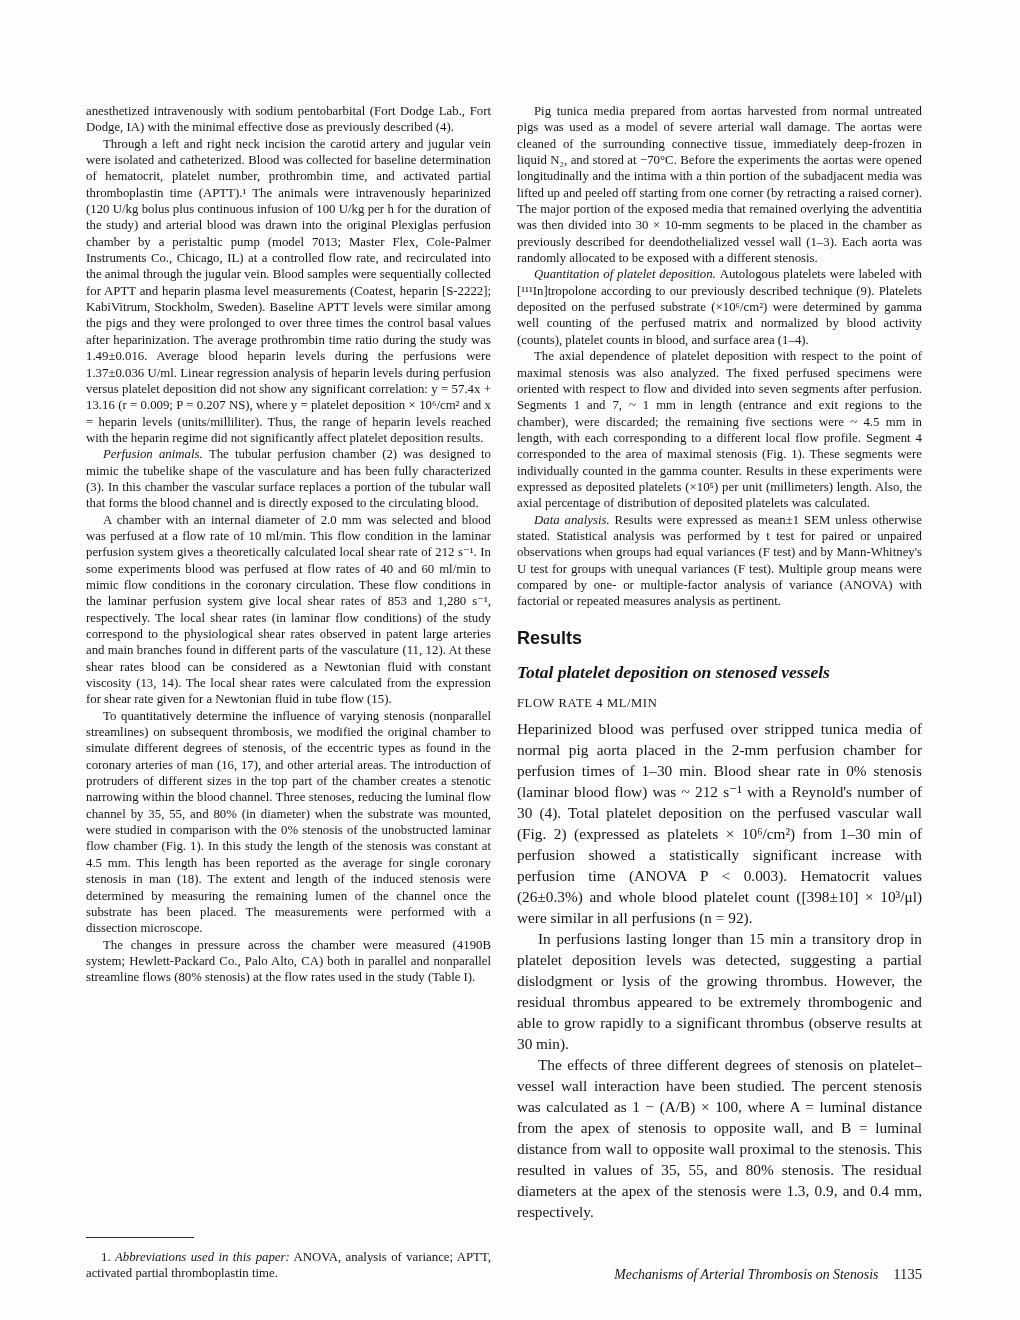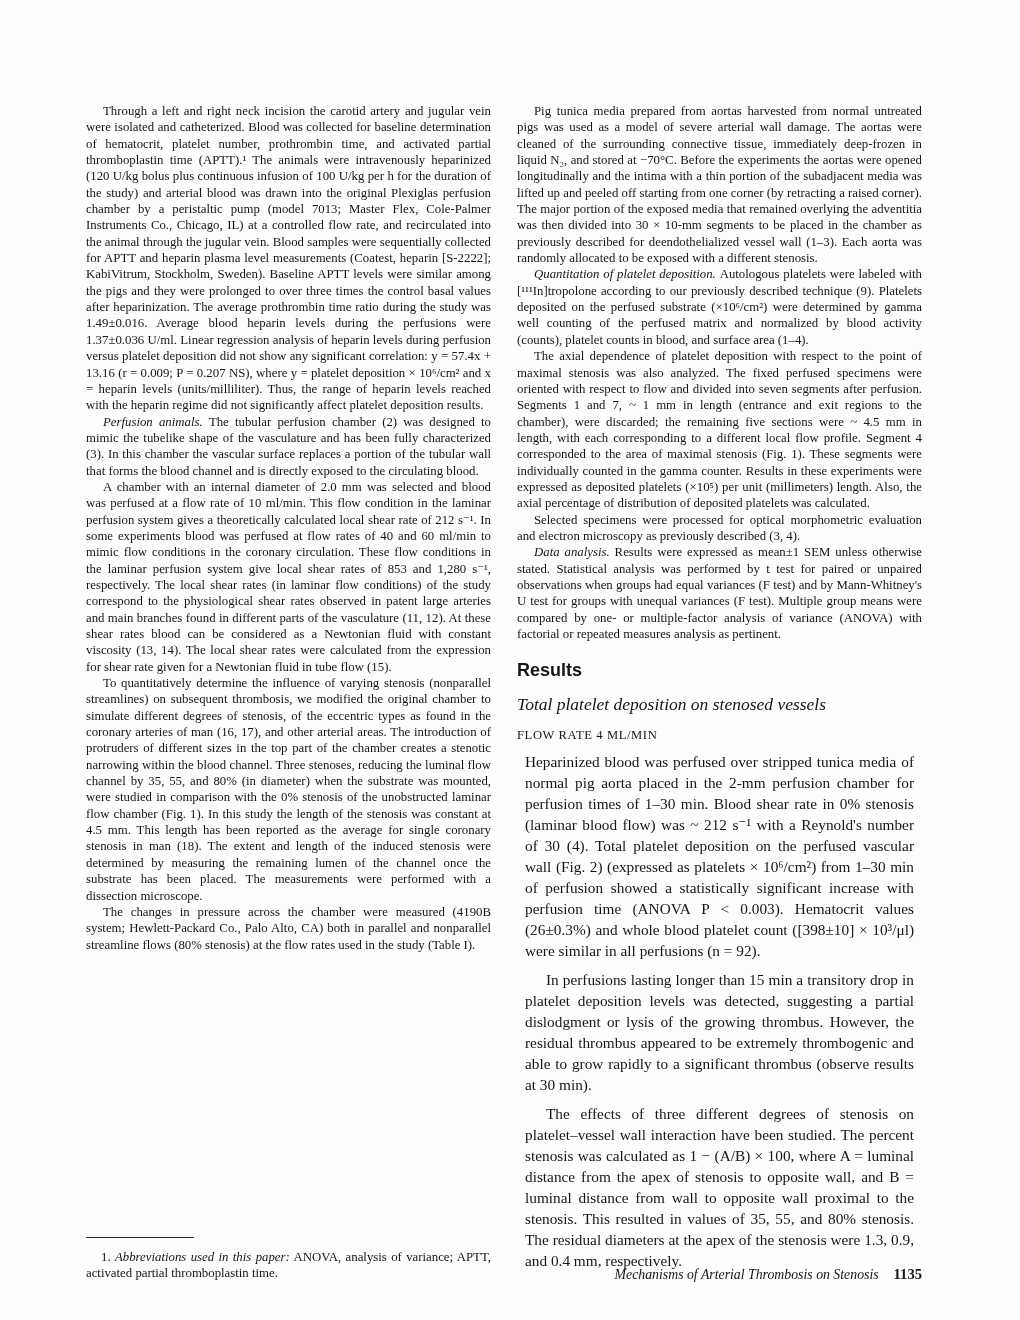--- a/index.html
+++ b/index.html
@@ -30,31 +30,31 @@
 
   .results-heading {
     font-family: "Liberation Sans", "DejaVu Sans", sans-serif;
     font-weight: 700;
     font-size: 18px;
     margin: 18px 0 13px 0;
   }
   .results-subheading {
     font-family: "Liberation Serif", "DejaVu Serif", serif;
     font-style: italic;
-    font-weight: 400;
+    font-weight: 700;
     font-size: 17.5px;
     margin: 0 0 13px 0;
   }
   .flow-rate-heading {
     font-size: 12.6px;
     letter-spacing: 0.6px;
     margin: 0 0 7px 0;
   }
   .results-body p {
-    margin: 8px;
+    margin: 0;
     font-size: 15.3px;
     line-height: 21px;
     text-align: justify;
     hyphens: auto;
   }
   .results-body p.indent { text-indent: 21px; }
 
   .footnote { position: absolute; left: 0; right: 0; bottom: 0; }
   .footnote-rule {
     width: 108px;
@@ -72,49 +72,49 @@
   .footnote-text .italic { font-style: italic; }
 
   .footer {
     position: absolute;
     top: 1266px;
     right: 98px;
     font-size: 13.8px;
     white-space: nowrap;
   }
   .footer-title { font-style: italic; }
-  .footer-page { font-weight: 700; font-size: 14.6px; margin-left: 15px; }
+  .footer-page { font-weight: 400; font-size: 14.6px; margin-left: 15px; }
 </style>
 </head>
 <body>
 
 <div class="page">
   <div class="columns">
 
     <div class="col">
       <div class="methods">
+          <p>anesthetized intravenously with sodium pentobarbital (Fort Dodge Lab., Fort Dodge, IA) with the minimal effective dose as previously described (4).</p>
           <p class="indent">Through a left and right neck incision the carotid artery and jugular vein were isolated and catheterized. Blood was collected for baseline determination of hematocrit, platelet number, prothrombin time, and activated partial thromboplastin time (APTT).¹ The animals were intravenously heparinized (120 U/kg bolus plus continuous infusion of 100 U/kg per h for the duration of the study) and arterial blood was drawn into the original Plexiglas perfusion chamber by a peristaltic pump (model 7013; Master Flex, Cole-Palmer Instruments Co., Chicago, IL) at a controlled flow rate, and recirculated into the animal through the jugular vein. Blood samples were sequentially collected for APTT and heparin plasma level measurements (Coatest, heparin [S-2222]; KabiVitrum, Stockholm, Sweden). Baseline APTT levels were similar among the pigs and they were prolonged to over three times the control basal values after heparinization. The average prothrombin time ratio during the study was 1.49±0.016. Average blood heparin levels during the perfusions were 1.37±0.036 U/ml. Linear regression analysis of heparin levels during perfusion versus platelet deposition did not show any significant correlation: y = 57.4x + 13.16 (r = 0.009; P = 0.207 NS), where y = platelet deposition × 10⁶/cm² and x = heparin levels (units/milliliter). Thus, the range of heparin levels reached with the heparin regime did not significantly affect platelet deposition results.</p>
           <p class="indent"><span class="lead-italic">Perfusion animals. </span>The tubular perfusion chamber (2) was designed to mimic the tubelike shape of the vasculature and has been fully characterized (3). In this chamber the vascular surface replaces a portion of the tubular wall that forms the blood channel and is directly exposed to the circulating blood.</p>
           <p class="indent">A chamber with an internal diameter of 2.0 mm was selected and blood was perfused at a flow rate of 10 ml/min. This flow condition in the laminar perfusion system gives a theoretically calculated local shear rate of 212 s⁻¹. In some experiments blood was perfused at flow rates of 40 and 60 ml/min to mimic flow conditions in the coronary circulation. These flow conditions in the laminar perfusion system give local shear rates of 853 and 1,280 s⁻¹, respectively. The local shear rates (in laminar flow conditions) of the study correspond to the physiological shear rates observed in patent large arteries and main branches found in different parts of the vasculature (11, 12). At these shear rates blood can be considered as a Newtonian fluid with constant viscosity (13, 14). The local shear rates were calculated from the expression for shear rate given for a Newtonian fluid in tube flow (15).</p>
           <p class="indent">To quantitatively determine the influence of varying stenosis (nonparallel streamlines) on subsequent thrombosis, we modified the original chamber to simulate different degrees of stenosis, of the eccentric types as found in the coronary arteries of man (16, 17), and other arterial areas. The introduction of protruders of different sizes in the top part of the chamber creates a stenotic narrowing within the blood channel. Three stenoses, reducing the luminal flow channel by 35, 55, and 80% (in diameter) when the substrate was mounted, were studied in comparison with the 0% stenosis of the unobstructed laminar flow chamber (Fig. 1). In this study the length of the stenosis was constant at 4.5 mm. This length has been reported as the average for single coronary stenosis in man (18). The extent and length of the induced stenosis were determined by measuring the remaining lumen of the channel once the substrate has been placed. The measurements were performed with a dissection microscope.</p>
           <p class="indent">The changes in pressure across the chamber were measured (4190B system; Hewlett-Packard Co., Palo Alto, CA) both in parallel and nonparallel streamline flows (80% stenosis) at the flow rates used in the study (Table I).</p>
         </div>
 
       <div class="footnote">
         <div class="footnote-rule"></div>
         <p class="footnote-text"><span>1. </span><span class="italic">Abbreviations used in this paper:</span><span> ANOVA, analysis of variance; APTT, activated partial thromboplastin time.</span></p>
       </div>
     </div>
 
     <div class="col">
       <div class="methods">
           <p class="indent">Pig tunica media prepared from aortas harvested from normal untreated pigs was used as a model of severe arterial wall damage. The aortas were cleaned of the surrounding connective tissue, immediately deep-frozen in liquid N₂, and stored at −70°C. Before the experiments the aortas were opened longitudinally and the intima with a thin portion of the subadjacent media was lifted up and peeled off starting from one corner (by retracting a raised corner). The major portion of the exposed media that remained overlying the adventitia was then divided into 30 × 10-mm segments to be placed in the chamber as previously described for deendothelialized vessel wall (1–3). Each aorta was randomly allocated to be exposed with a different stenosis.</p>
           <p class="indent"><span class="lead-italic">Quantitation of platelet deposition. </span>Autologous platelets were labeled with [¹¹¹In]tropolone according to our previously described technique (9). Platelets deposited on the perfused substrate (×10⁶/cm²) were determined by gamma well counting of the perfused matrix and normalized by blood activity (counts), platelet counts in blood, and surface area (1–4).</p>
           <p class="indent">The axial dependence of platelet deposition with respect to the point of maximal stenosis was also analyzed. The fixed perfused specimens were oriented with respect to flow and divided into seven segments after perfusion. Segments 1 and 7, ~ 1 mm in length (entrance and exit regions to the chamber), were discarded; the remaining five sections were ~ 4.5 mm in length, with each corresponding to a different local flow profile. Segment 4 corresponded to the area of maximal stenosis (Fig. 1). These segments were individually counted in the gamma counter. Results in these experiments were expressed as deposited platelets (×10⁵) per unit (millimeters) length. Also, the axial percentage of distribution of deposited platelets was calculated.</p>
-          <p class="indent">Selected specimens were processed for optical morphometric evaluation and electron microscopy as previously described (3, 4).</p>
           <p class="indent"><span class="lead-italic">Data analysis. </span>Results were expressed as mean±1 SEM unless otherwise stated. Statistical analysis was performed by t test for paired or unpaired observations when groups had equal variances (F test) and by Mann-Whitney's U test for groups with unequal variances (F test). Multiple group means were compared by one- or multiple-factor analysis of variance (ANOVA) with factorial or repeated measures analysis as pertinent.</p>
         </div>
 
       <h2 class="results-heading">Results</h2>
       <h3 class="results-subheading">Total platelet deposition on stenosed vessels</h3>
       <div class="flow-rate-heading">FLOW RATE 4 ML/MIN</div>
 
       <div class="results-body">
           <p>Heparinized blood was perfused over stripped tunica media of normal pig aorta placed in the 2-mm perfusion chamber for perfusion times of 1–30 min. Blood shear rate in 0% stenosis (laminar blood flow) was ~ 212 s⁻¹ with a Reynold's number of 30 (4). Total platelet deposition on the perfused vascular wall (Fig. 2) (expressed as platelets × 10⁶/cm²) from 1–30 min of perfusion showed a statistically significant increase with perfusion time (ANOVA P &lt; 0.003). Hematocrit values (26±0.3%) and whole blood platelet count ([398±10] × 10³/μl) were similar in all perfusions (n = 92).</p>
           <p class="indent">In perfusions lasting longer than 15 min a transitory drop in platelet deposition levels was detected, suggesting a partial dislodgment or lysis of the growing thrombus. However, the residual thrombus appeared to be extremely thrombogenic and able to grow rapidly to a significant thrombus (observe results at 30 min).</p>

